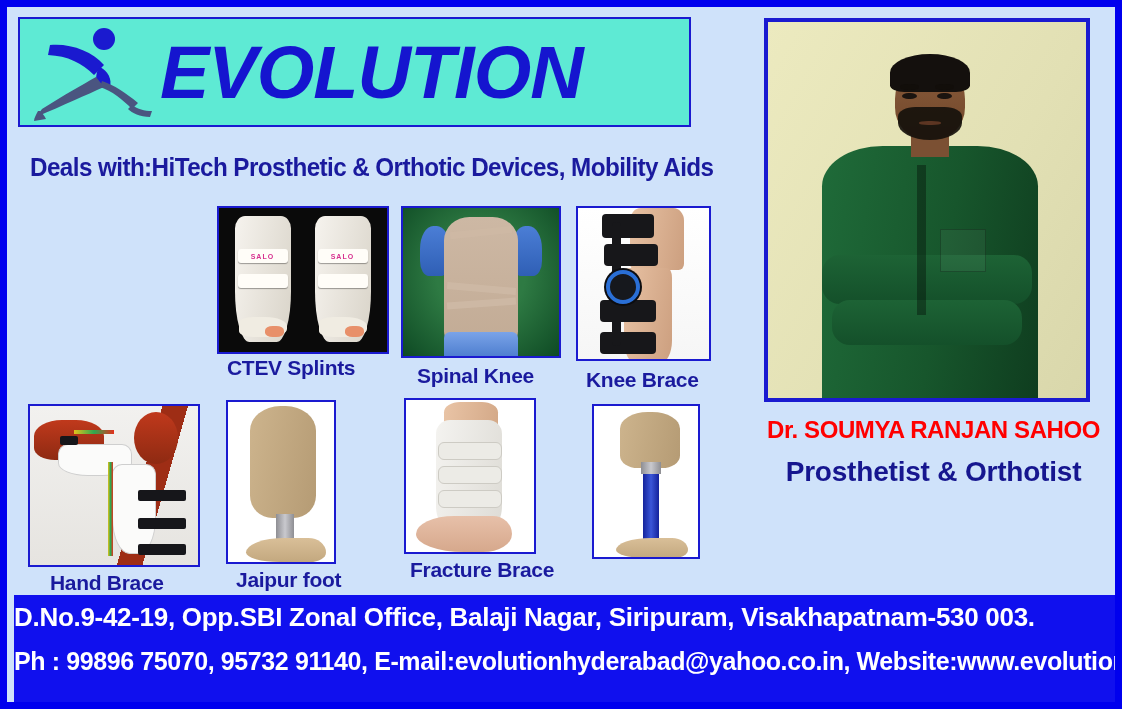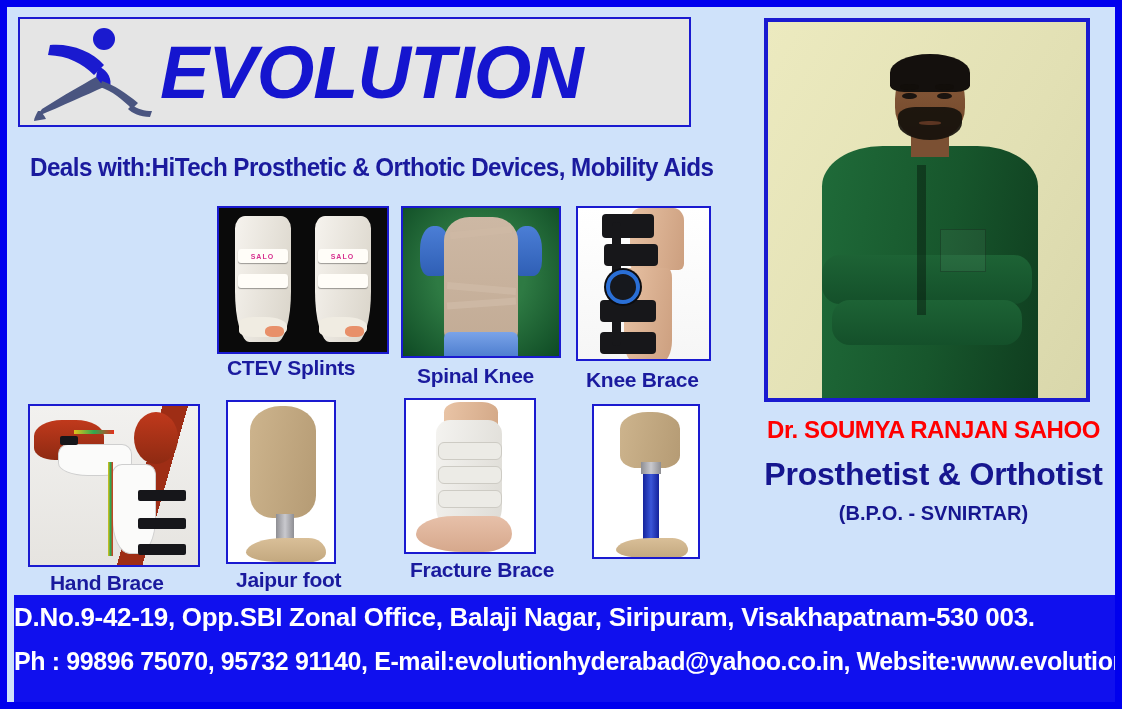--- a/index.html
+++ b/index.html
@@ -17,21 +17,21 @@
   
   .left-panel{
     position:absolute;left:7px;top:7px;
     width:723px;height:575px;
     background:#cfe2fa;
   }
 
   .logo-box{
     position:absolute;left:4px;top:3px;
     width:673px;height:110px;
-    background:#e5e5e5;
+    background:#5eead4;
     border:2px solid #1a1ad0;
     box-sizing:border-box;
     overflow:hidden;
   }
   .logo-mark{position:absolute;left:14px;top:6px;width:120px;height:100px;}
   .logo-word{
     position:absolute;left:140px;top:2px;
     font-size:74px;font-weight:bold;font-style:italic;
     letter-spacing:-1px;
     color:#1515cf;
@@ -150,21 +150,21 @@
 
   .doc-name{
     position:absolute;left:0;top:402px;width:377px;
     text-align:center;
     font-size:24px;font-weight:bold;color:#ff0000;
     letter-spacing:-0.4px;white-space:nowrap;
   }
   .doc-role{
     position:absolute;left:0;top:442px;width:377px;
     text-align:center;
-    font-size:32px;font-weight:bold;color:#16168f;
+    font-size:28px;font-weight:bold;color:#16168f;
     letter-spacing:-0.2px;
   }
   .doc-qual{
     position:absolute;left:0;top:488px;width:377px;
     text-align:center;
     font-size:20px;font-weight:bold;color:#16168f;
   }
 
   
   .footer{
@@ -318,21 +318,20 @@
       <div class="p-hair"></div>
       <div class="p-brow" style="left:41.5%;"></div>
       <div class="p-brow" style="left:52.5%;"></div>
       <div class="p-eye" style="left:42.2%;"></div>
       <div class="p-eye" style="left:53.2%;"></div>
       <div class="p-beard"></div>
       <div class="p-mouth"></div>
     </div>
     <div class="doc-name">Dr. SOUMYA RANJAN SAHOO</div>
     <div class="doc-role">Prosthetist &amp; Orthotist</div>
-    <div class="doc-qual">(B.P.O. - SVNIRTAR)</div>
   </div>
 
   <div class="footer">
     <div class="f-line f1">D.No.9-42-19, Opp.SBI Zonal Office, Balaji Nagar, Siripuram, Visakhapatnam-530 003.</div>
     <div class="f-line f2">Ph : 99896 75070, 95732 91140, E-mail:evolutionhyderabad@yahoo.co.in, Website:www.evolutionlimb.com</div>
   </div>
 
 </div>
 
 </body></html>

